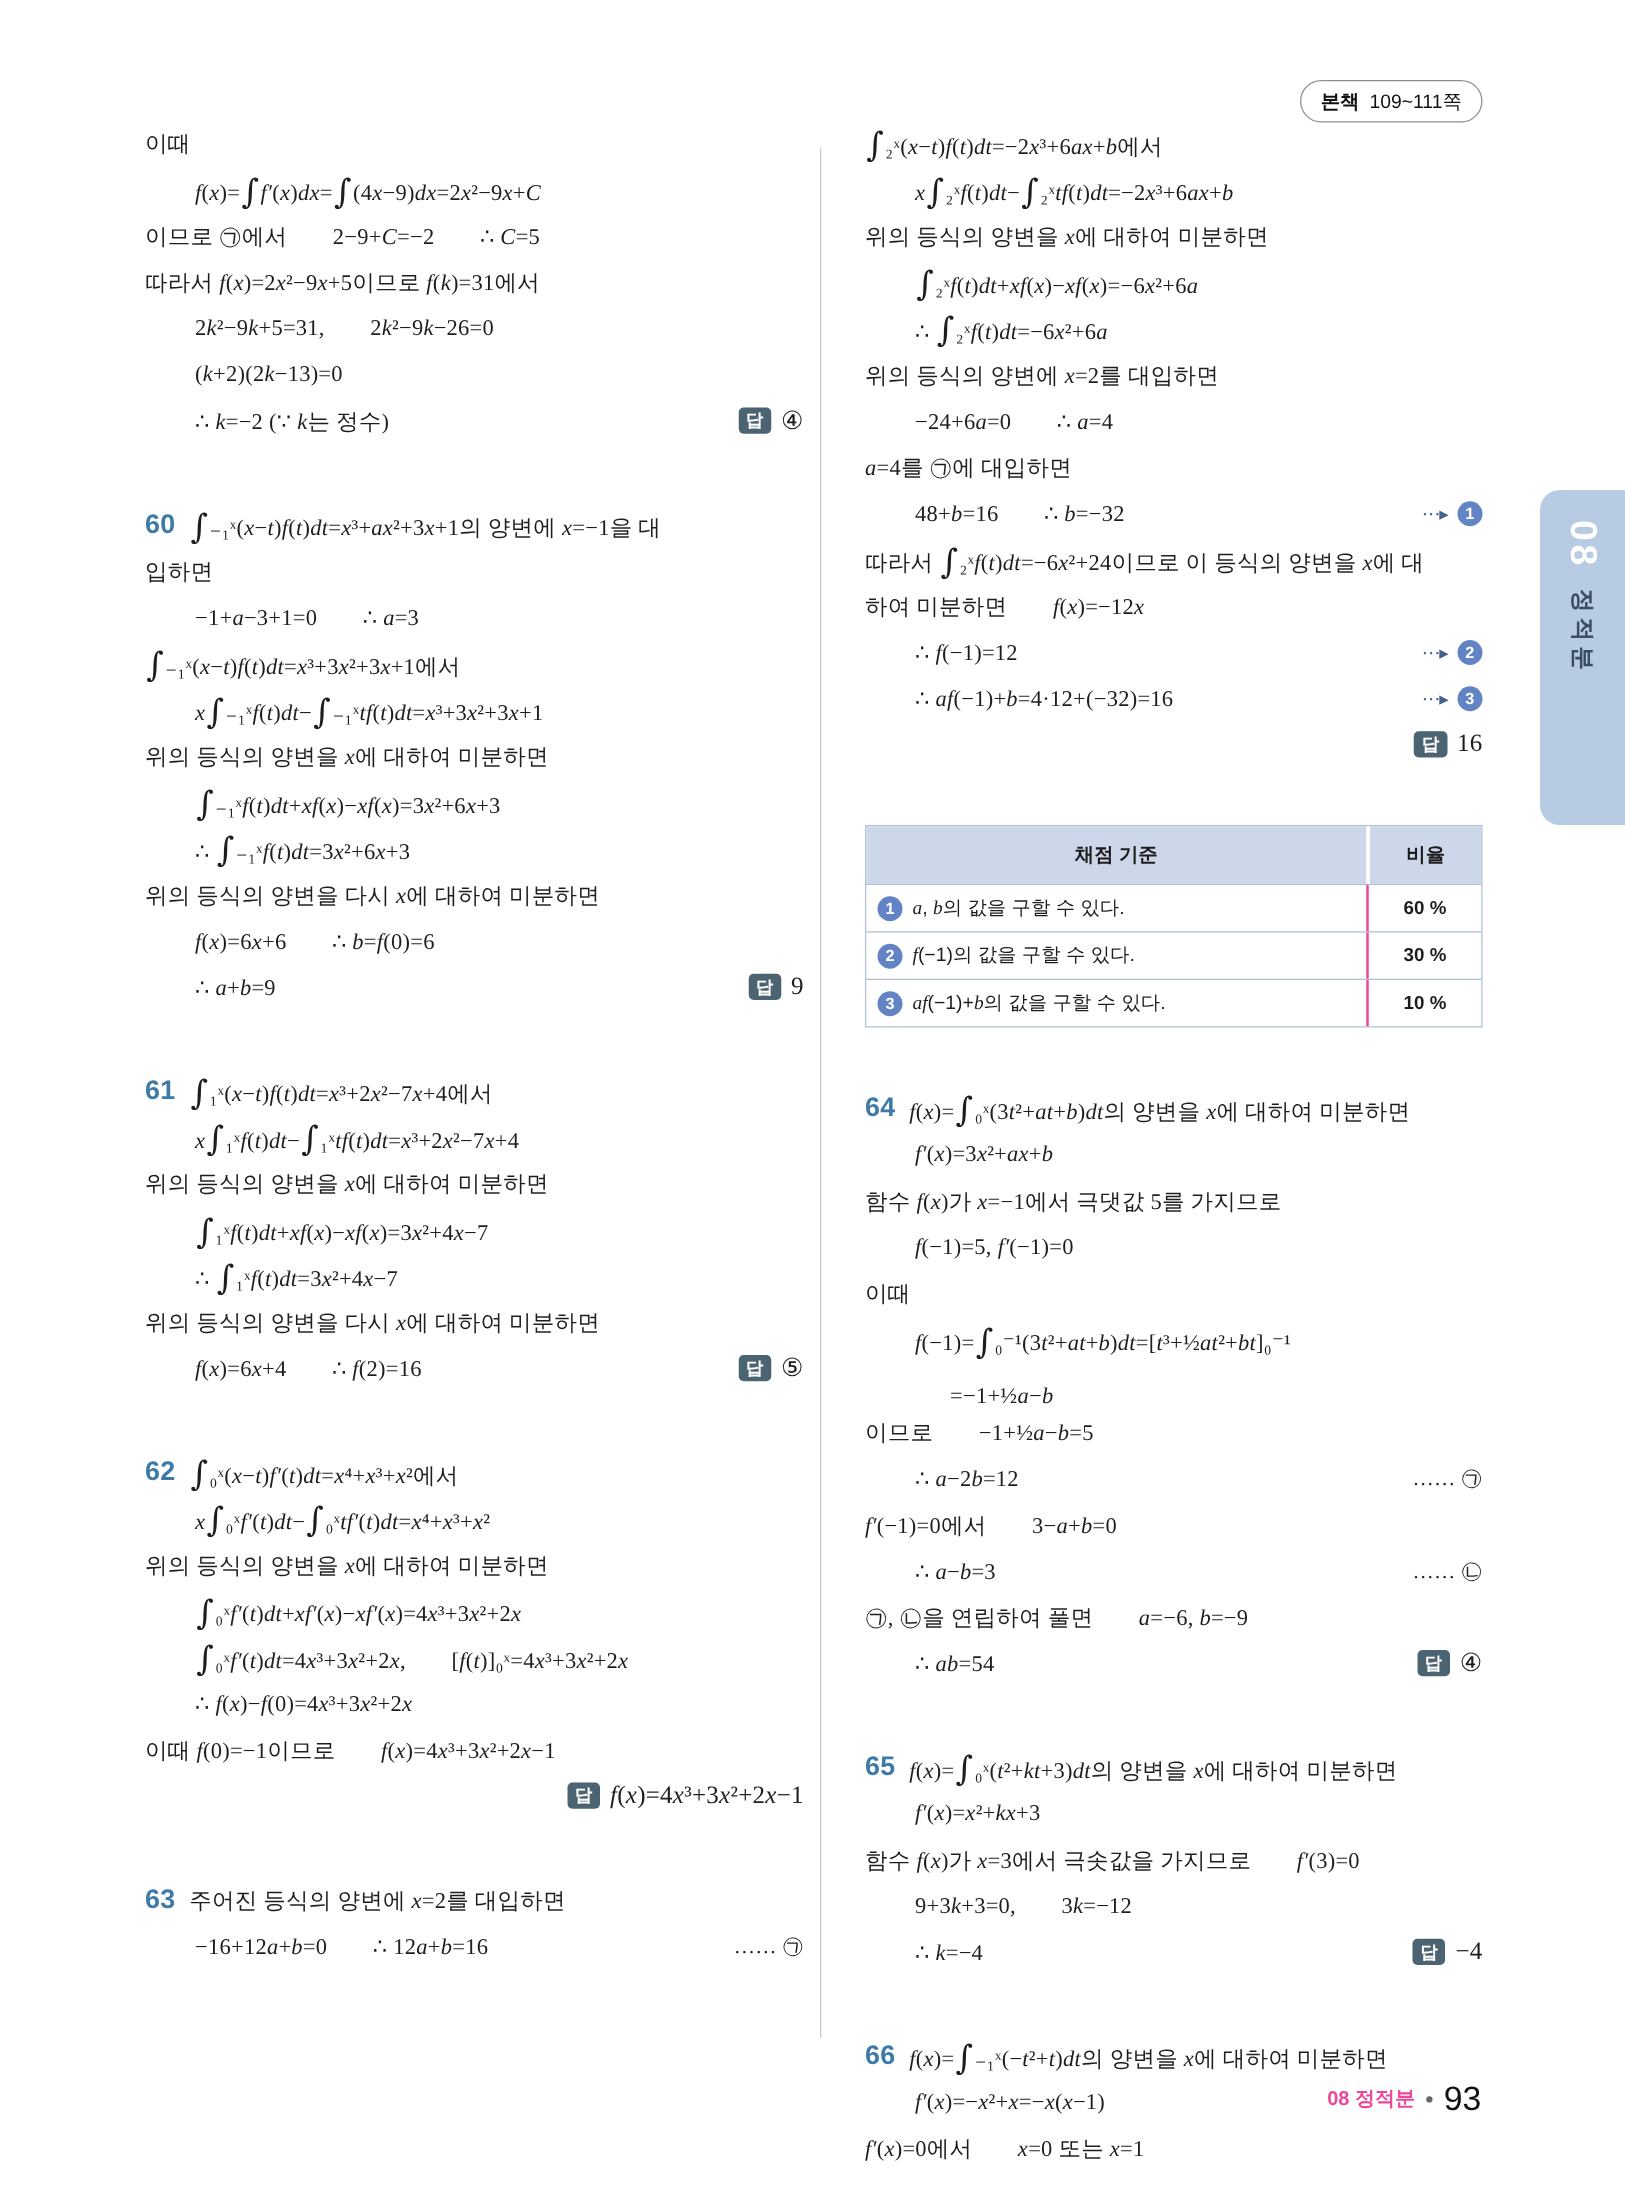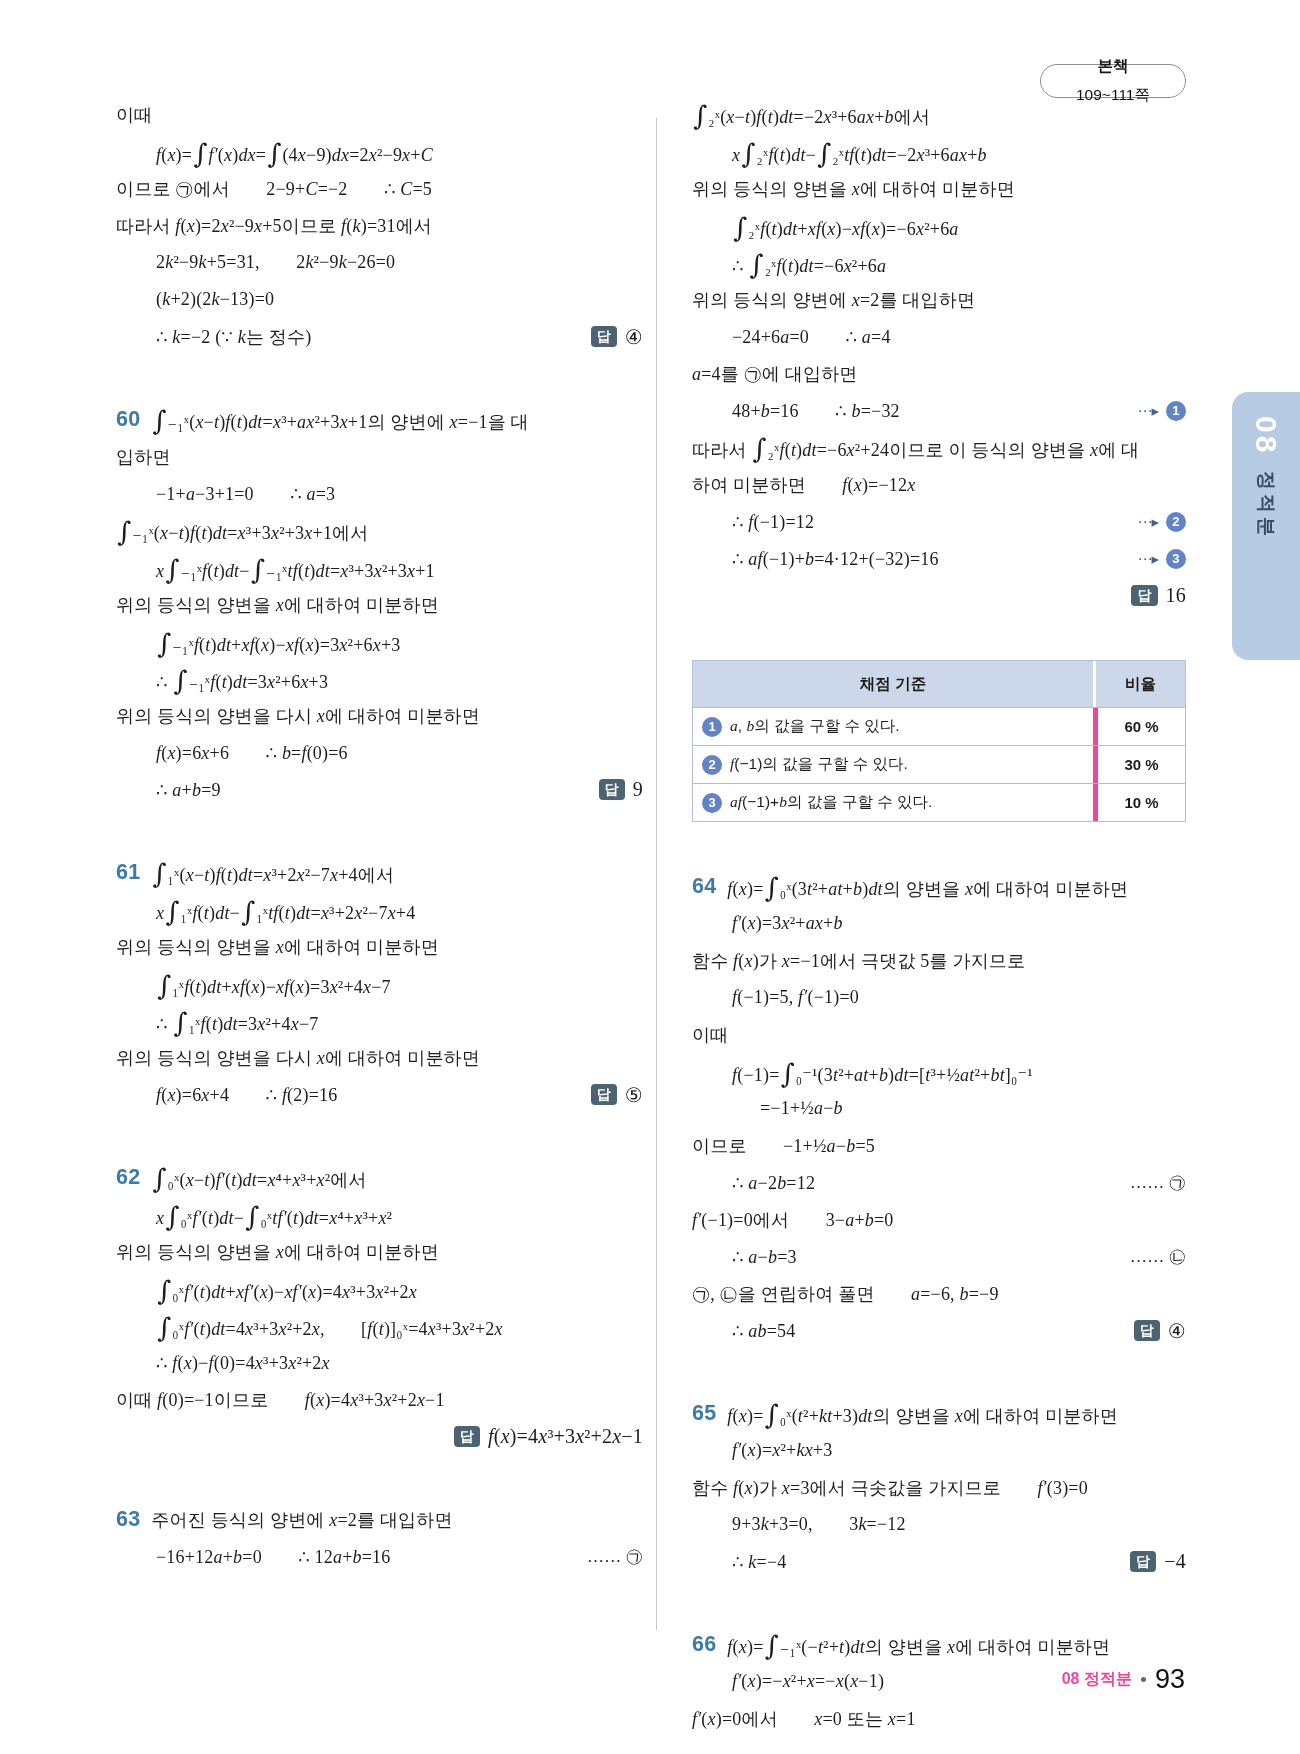--- a/index.html
+++ b/index.html
@@ -7,36 +7,36 @@
     width:1300px;height:1754px;position:relative;background:#ffffff;
     font-family:"Liberation Serif","DejaVu Serif",serif;color:#1d1d1d;
     overflow:hidden;
   }
   
   .page-badge{
     position:absolute;left:1040px;top:64px;min-width:146px;height:34px;
     border:1.5px solid #8f8f8f;border-radius:18px;box-sizing:border-box;
     display:flex;align-items:center;justify-content:center;gap:8px;
     font-family:"Liberation Sans",sans-serif;font-size:15.5px;color:#111;
-    padding:0 14px;background:#fff;flex-direction:column;
+    padding:0 14px;background:#fff;
   }
   .page-badge .b{font-weight:bold;}
   
   .divider{position:absolute;left:656px;top:118px;width:1px;height:1512px;background:#cacaca;}
   
   .col{position:absolute;top:96px;}
   .col-left{left:116px;width:527px;}
   .col-right{left:692px;width:494px;}
   .block{margin-bottom:46px;}
   .line{
     display:flex;align-items:center;min-height:37px;font-size:18px;
     white-space:nowrap;letter-spacing:.2px;
   }
   .ind1{padding-left:40px;}
-  .ind2{padding-left:68px;}
+  .ind2{padding-left:68px;align-items:flex-end;}
   .pnum{
     font-family:"Liberation Sans",sans-serif;font-weight:bold;color:#3d7aa8;
     font-size:21.5px;margin-right:11px;flex:0 0 auto;
   }
   .ltext i{font-style:italic;}
   .intg{font-size:1.5em;line-height:1;position:relative;top:2px;margin:0 1px;font-family:"DejaVu Serif",serif;}
   .tail{margin-left:auto;display:flex;align-items:center;gap:8px;padding-left:12px;flex:0 0 auto;}
   .ansbadge{
     background:#4c6371;color:#fff;font-family:"Liberation Sans",sans-serif;
     font-size:14px;font-weight:bold;border-radius:4px;padding:2px 6px;line-height:1.25;
@@ -52,21 +52,21 @@
   
   .gtable{
     width:100%;border:1px solid #b0c0d8;box-sizing:border-box;
     font-family:"Liberation Sans",sans-serif;margin-top:6px;
   }
   .gt-head{display:flex;background:#ccd8e9;height:46px;}
   .gt-head .h-main{flex:1;display:flex;align-items:center;justify-content:center;font-weight:bold;font-size:15.5px;color:#1c1c1c;}
   .gt-head .h-ratio{width:92px;display:flex;align-items:center;justify-content:center;font-weight:bold;font-size:15.5px;color:#1c1c1c;border-left:3px solid #fff;box-sizing:border-box;}
   .gt-row{display:flex;height:37px;border-top:1px solid #aebed8;}
   .gt-row .c-main{flex:1;display:flex;align-items:center;gap:8px;padding-left:9px;font-size:15.5px;white-space:nowrap;}
-  .gt-row .c-ratio{width:92px;display:flex;align-items:center;justify-content:center;font-size:15px;font-weight:bold;border-left:5px solid #ec4899;box-sizing:border-box;}
+  .gt-row .c-ratio{width:92px;display:flex;align-items:center;justify-content:center;font-size:15px;font-weight:bold;border-left:2px solid #ec4899;box-sizing:border-box;}
   .gt-row .c-main i{font-family:"Liberation Serif",serif;}
   
   .side-tab{
     position:absolute;left:1232px;top:392px;width:68px;height:268px;
     background:#b7cce2;border-radius:16px 0 0 16px;box-sizing:border-box;
     display:flex;flex-direction:column;align-items:center;padding-top:24px;gap:16px;
   }
   .side-tab .num{
     writing-mode:vertical-rl;text-orientation:sideways;
     color:#fff;font-family:"Liberation Sans",sans-serif;font-weight:bold;

